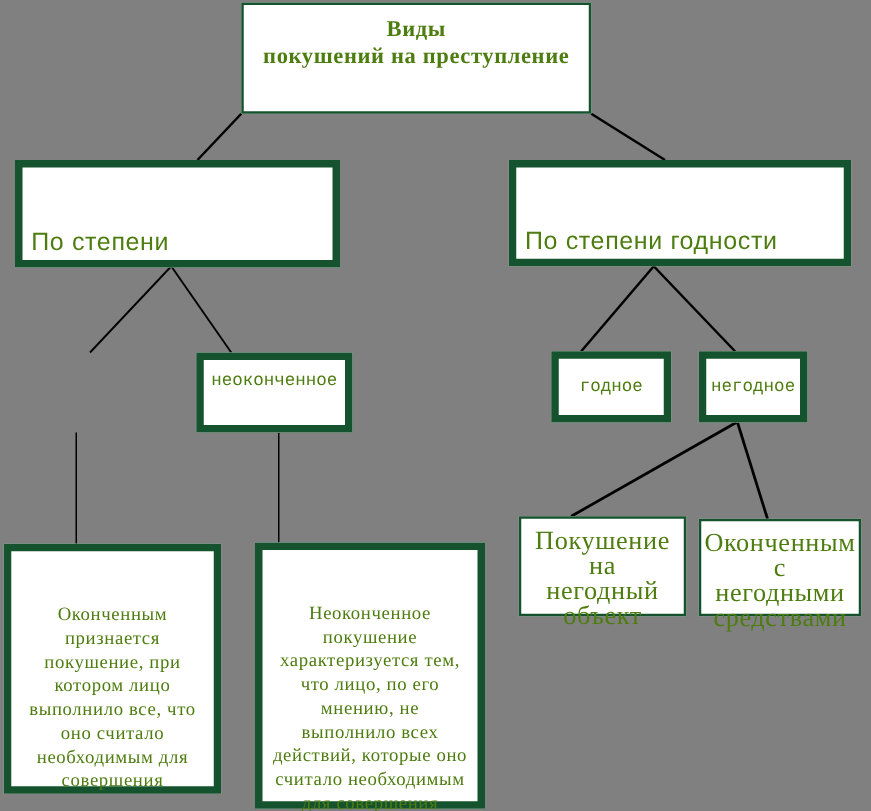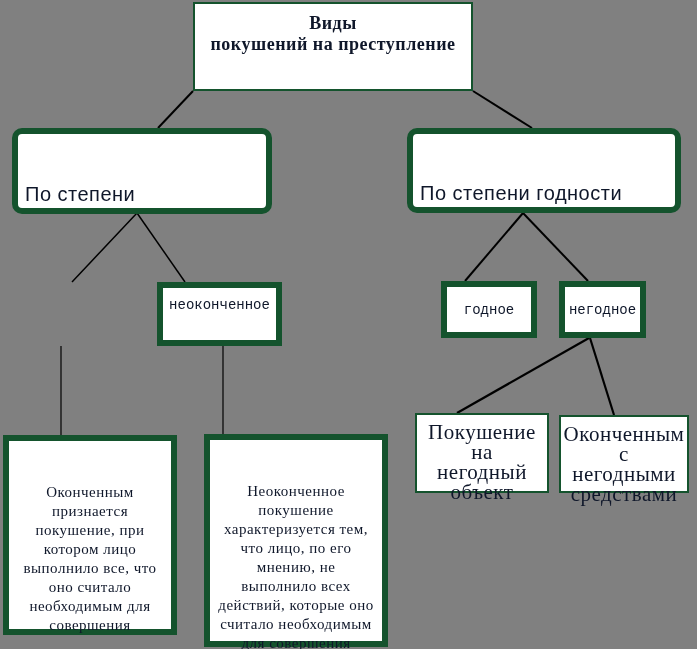--- a/index.html
+++ b/index.html
@@ -12,21 +12,21 @@
   }
   .connectors {
     position:absolute; left:0; top:0;
     width:697px; height:649px;
   }
   .box {
     position:absolute;
     background:#ffffff;
     border:6px solid #14532d;
     box-sizing:border-box;
-    color:#0f172a;
+    color:#4d7c0f;
   }
   .pre { white-space:pre-line; }
 
   
   .title-box {
     left:193px; top:2px; width:280px; height:89px;
     border-width:2px;
     text-align:center;
     font-family:"Liberation Serif", serif;
     font-weight:bold;
@@ -35,21 +35,20 @@
     padding-top:9px;
   }
 
   
   .branch-box {
     display:flex; align-items:flex-end;
     font-family:"Liberation Sans", sans-serif;
     font-size:20px; line-height:22px;
     letter-spacing:0.5px;
     padding:0 0 3px 7px;
-    border-radius:10px;
   }
   .branch-degree     { left:12px;  top:128px; width:260px; height:86px; }
   .branch-suitability{ left:407px; top:128px; width:274px; height:85px; }
 
   
   .mono-box {
     font-family:"Liberation Mono", "DejaVu Sans Mono", monospace;
     font-size:14px; line-height:16px;
     text-align:center;
   }

